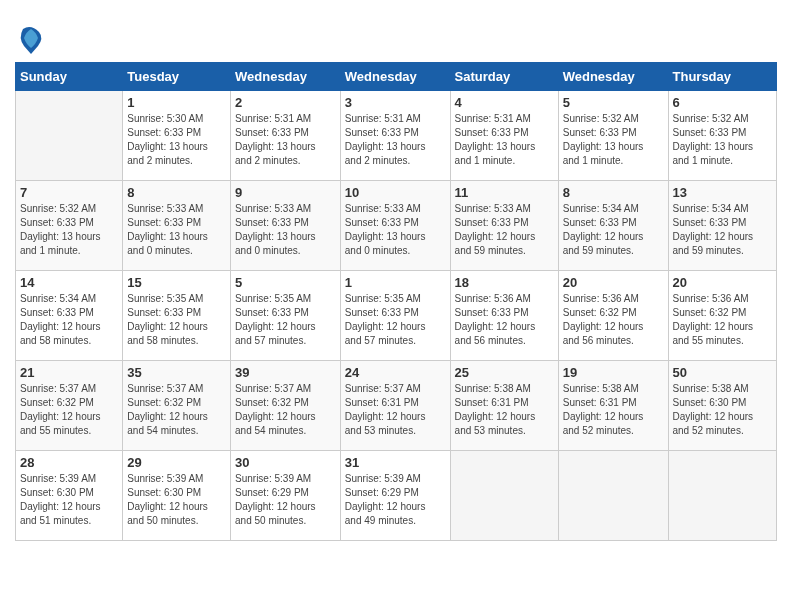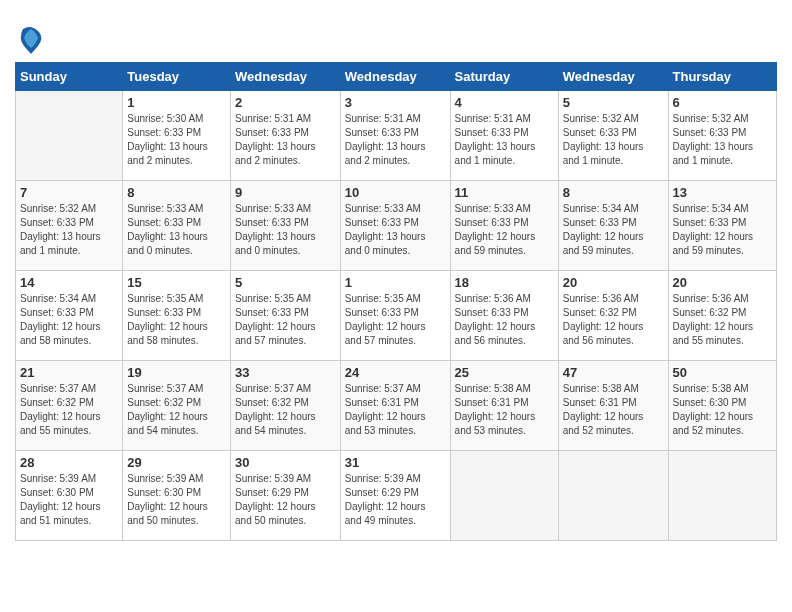--- a/index.html
+++ b/index.html
@@ -227,49 +227,49 @@
         </tr>
         <tr>
           <td>
             <div class="day-number">21</div>
             <div class="day-info" style="white-space: pre-line;">Sunrise: 5:37 AM
 Sunset: 6:32 PM
 Daylight: 12 hours
 and 55 minutes.</div>
           </td>
           <td>
-            <div class="day-number">19</div>
+            <div class="day-number">35</div>
             <div class="day-info" style="white-space: pre-line;">Sunrise: 5:37 AM
 Sunset: 6:32 PM
 Daylight: 12 hours
 and 54 minutes.</div>
           </td>
           <td>
-            <div class="day-number">33</div>
+            <div class="day-number">39</div>
             <div class="day-info" style="white-space: pre-line;">Sunrise: 5:37 AM
 Sunset: 6:32 PM
 Daylight: 12 hours
 and 54 minutes.</div>
           </td>
           <td>
             <div class="day-number">24</div>
             <div class="day-info" style="white-space: pre-line;">Sunrise: 5:37 AM
 Sunset: 6:31 PM
 Daylight: 12 hours
 and 53 minutes.</div>
           </td>
           <td>
             <div class="day-number">25</div>
             <div class="day-info" style="white-space: pre-line;">Sunrise: 5:38 AM
 Sunset: 6:31 PM
 Daylight: 12 hours
 and 53 minutes.</div>
           </td>
           <td>
-            <div class="day-number">47</div>
+            <div class="day-number">19</div>
             <div class="day-info" style="white-space: pre-line;">Sunrise: 5:38 AM
 Sunset: 6:31 PM
 Daylight: 12 hours
 and 52 minutes.</div>
           </td>
           <td>
             <div class="day-number">50</div>
             <div class="day-info" style="white-space: pre-line;">Sunrise: 5:38 AM
 Sunset: 6:30 PM
 Daylight: 12 hours

